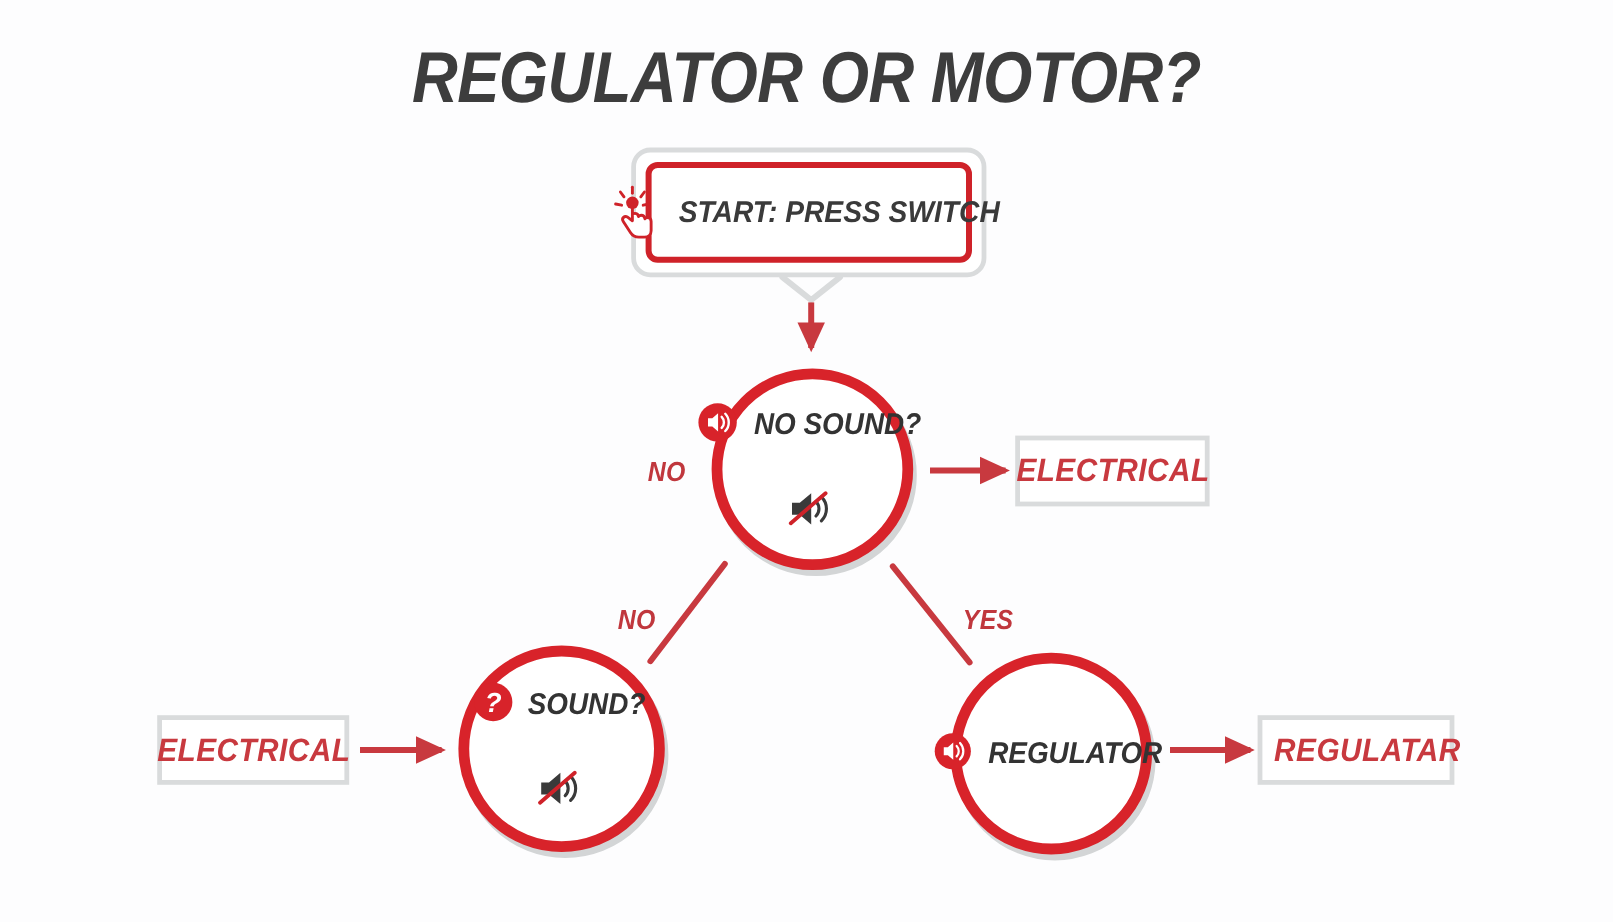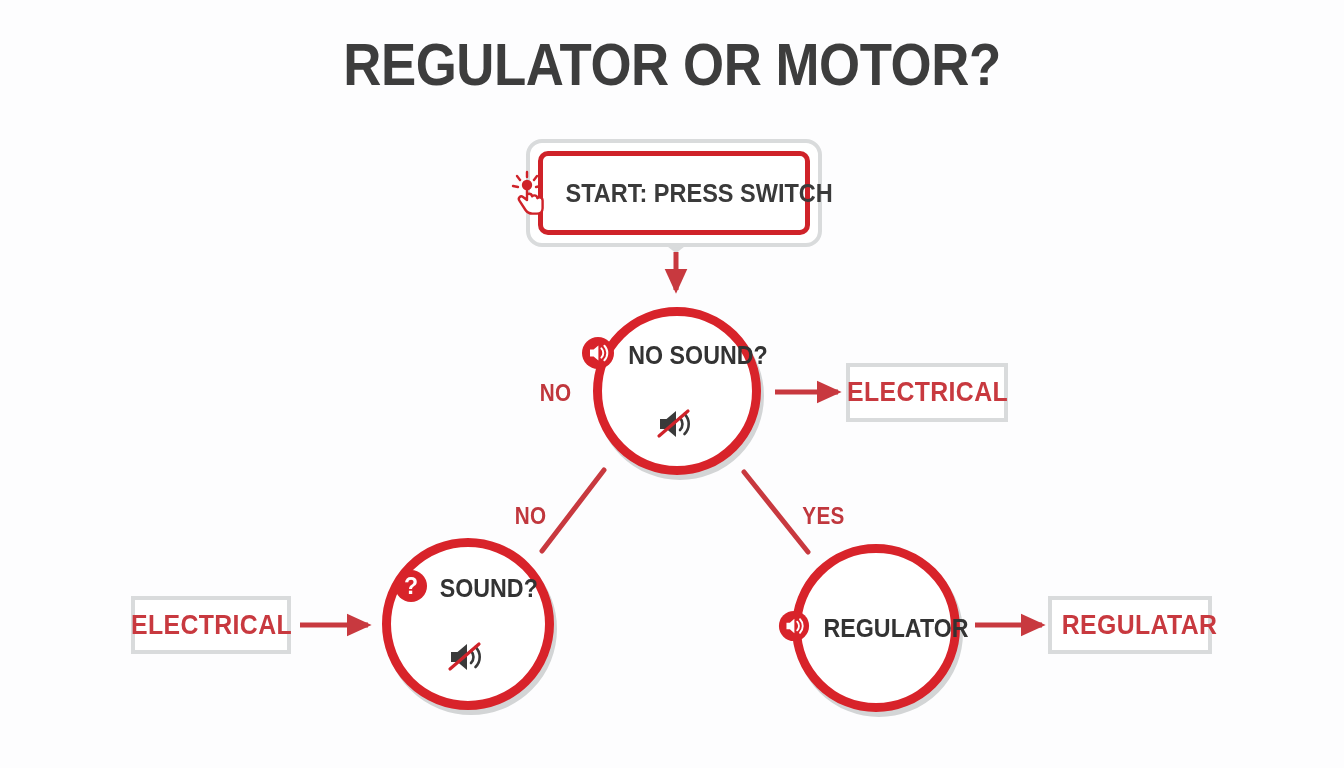--- a/index.html
+++ b/index.html
@@ -11,20 +11,21 @@
     height: 768px;
     background: #fdfdfe;
     font-family: "Liberation Sans", sans-serif;
     overflow: hidden;
     position: relative;
   }
   #stage {
     position: relative;
     width: 1344px;
     height: 556px;
+    font-style: italic;
   }
 
   
   #title {
     position: absolute;
     top: 33px;
     left: 0;
     width: 1344px;
     text-align: center;
     font-family: "Liberation Sans Narrow", "Liberation Sans", sans-serif;
@@ -44,21 +45,21 @@
     inset: 0;
     width: 1344px;
     height: 768px;
     pointer-events: none;
   }
 
   
   #start-node {
     position: absolute;
     left: 526px;
-    top: 139px;
+    top: 123px;
     width: 296px;
     height: 108px;
   }
   #start-outer {
     position: absolute;
     inset: 0;
     border: 4px solid #d9dbdc;
     border-radius: 16px;
     background: #ffffff;
     box-sizing: border-box;

